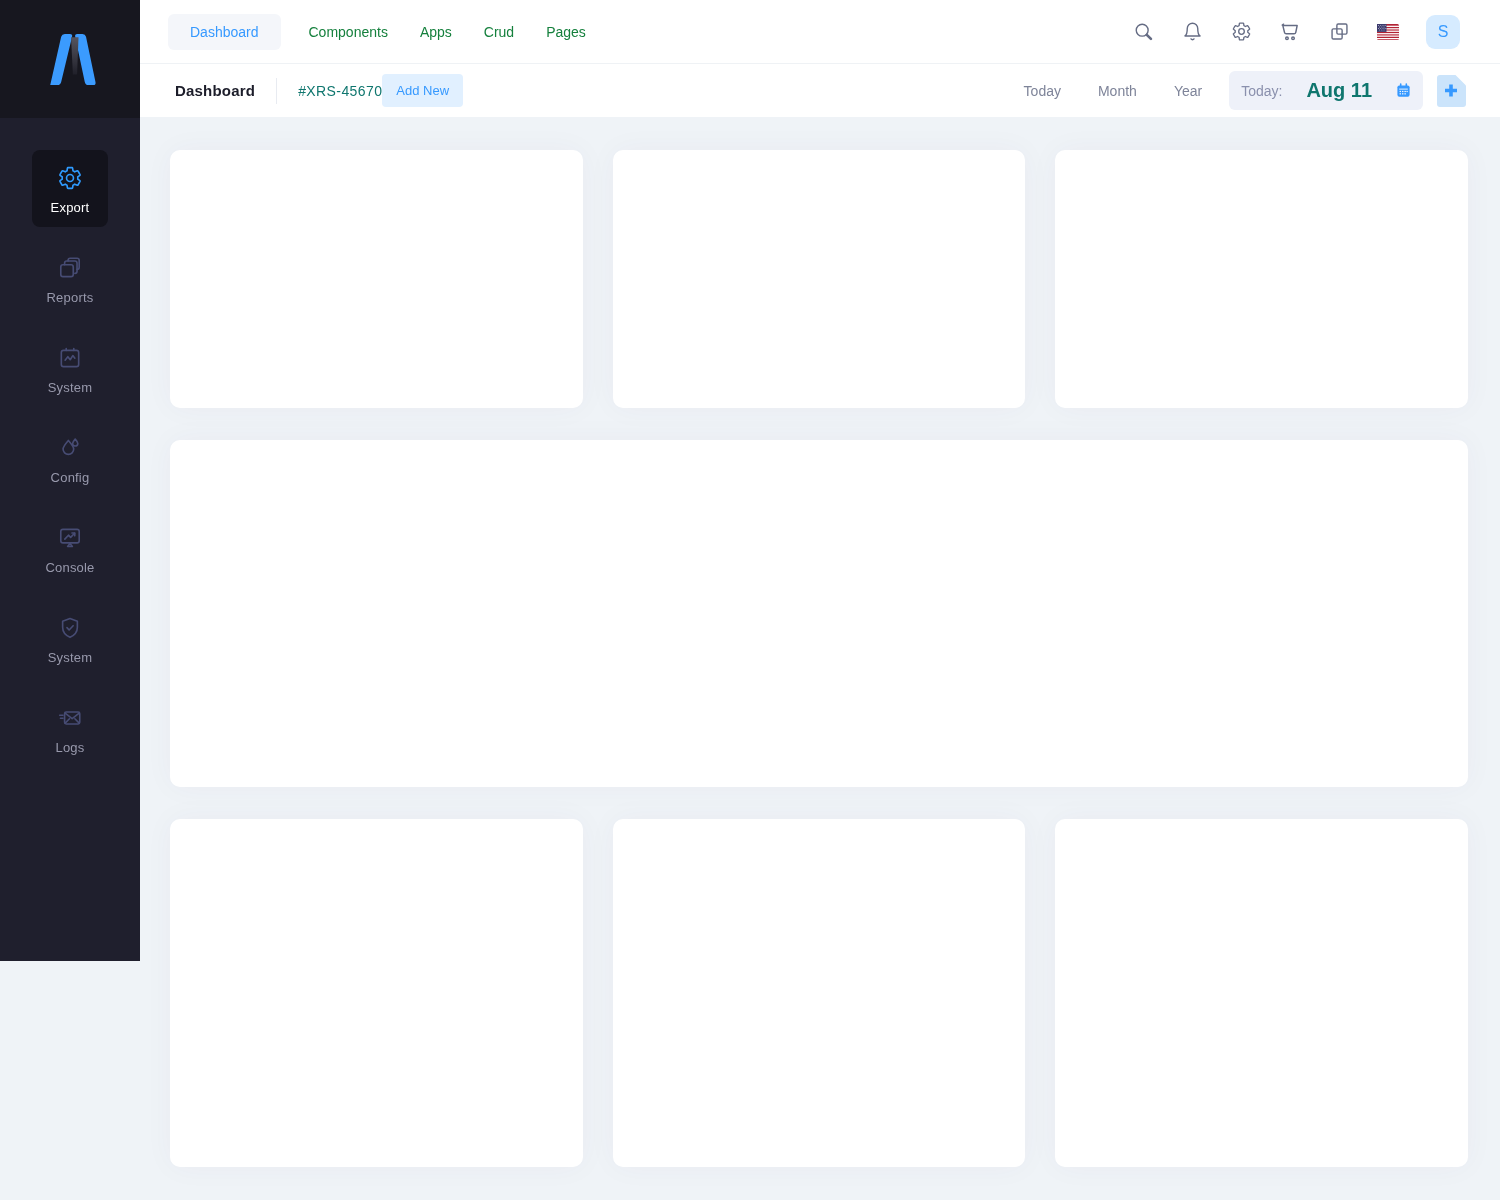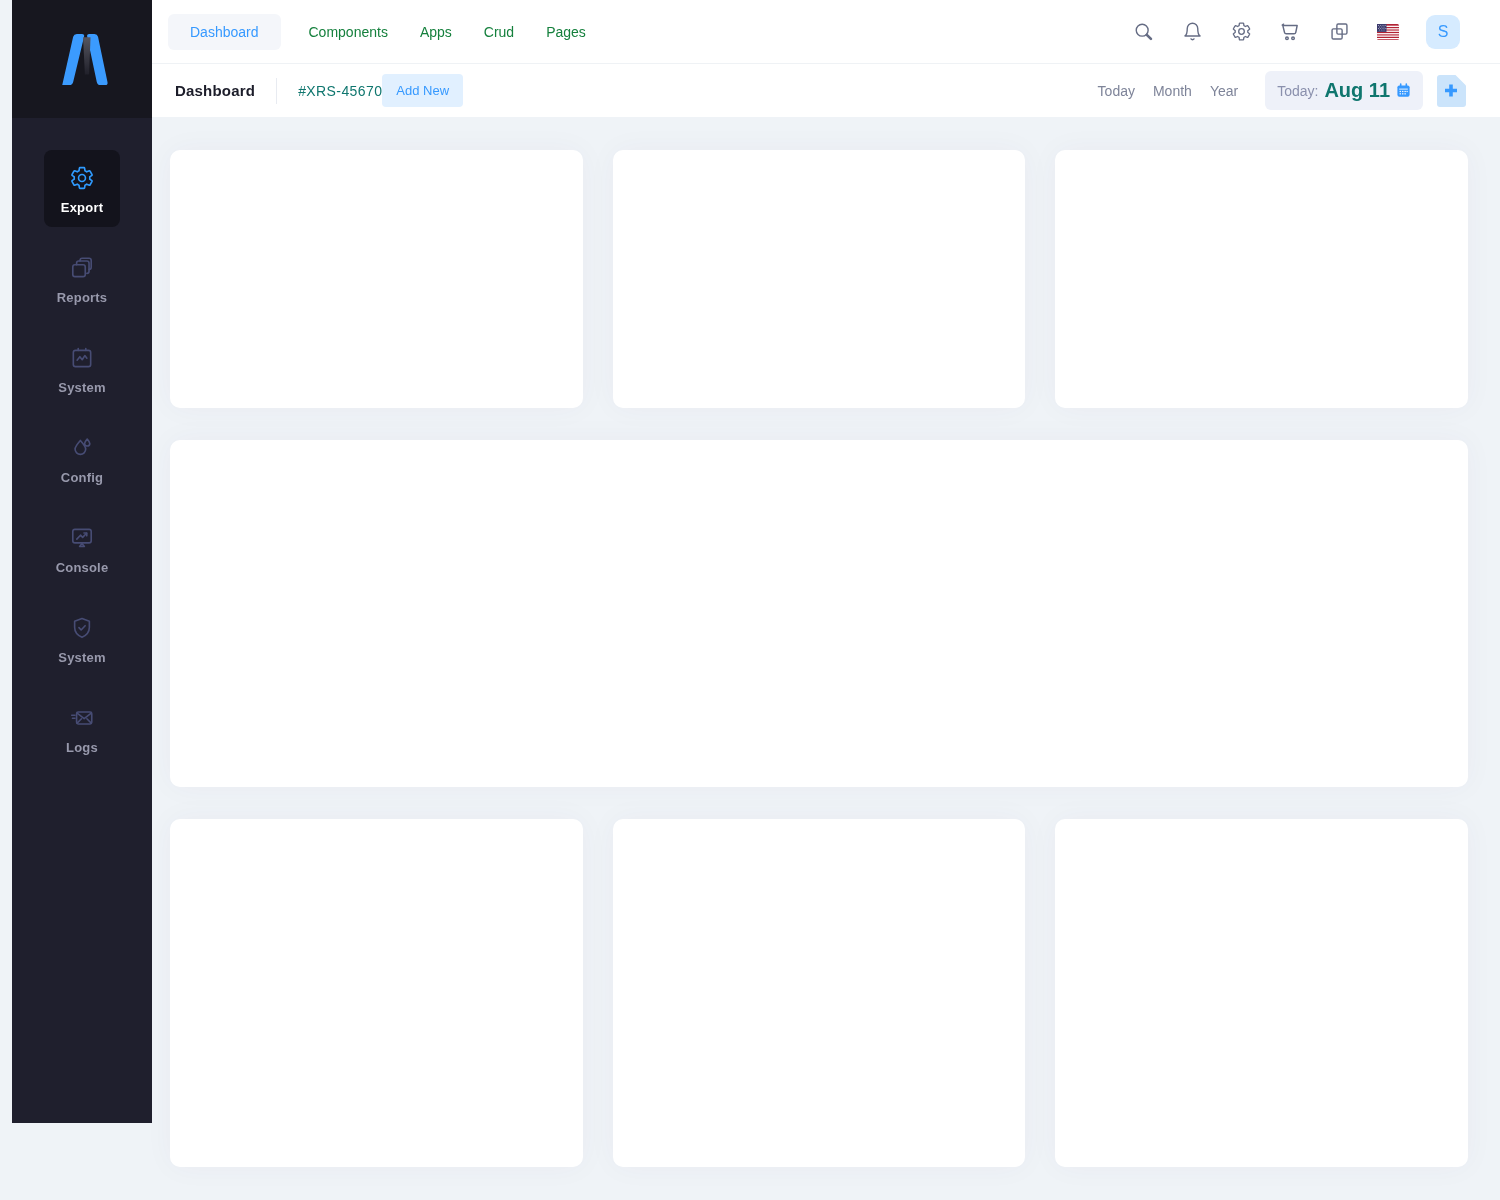--- a/index.html
+++ b/index.html
@@ -1,21 +1,21 @@
 <!DOCTYPE html>
 <html><head>
 <meta charset="utf-8">
 <style>
   * { margin:0; padding:0; box-sizing:border-box; }
   html,body { width:1500px; height:1200px; overflow:hidden;
     font-family:"Liberation Sans", sans-serif; background:#eff3f7; }
 
   
-  .sidebar { position:fixed; left:12px; top:0; width:140px; height:1123px;
-    background:#1f1f2d; z-index:10;font-weight:bold; }
+  .sidebar { position:fixed; left:0; top:0; width:140px; height:961px;
+    background:#1f1f2d; z-index:10; }
   .logo-block { height:118px; background:#17171f; display:flex;
     align-items:center; justify-content:center; }
   .side-menu { padding-top:32px; }
   .side-item { width:76px; margin:0 auto 13px auto; padding:14px 4px 12px 4px;
     border-radius:8px; display:flex; flex-direction:column; align-items:center;
     cursor:pointer; }
   .side-item.active { background:#13131c; }
   .side-icon { width:27px; height:27px; color:#474c74; display:flex;
     align-items:center; justify-content:center; }
   .side-item.active .side-icon { color:#2f9bff; }
@@ -45,25 +45,25 @@
   
   .toolbar { margin-left:140px; height:53px; background:#ffffff;
     display:flex; align-items:center; padding:0 34px 0 35px; }
   .page-title { font-size:15px; font-weight:700; color:#1c1d2a; letter-spacing:.2px; }
   .v-divider { width:1px; height:26px; background:#e8ebf1; margin:0 21px; }
   .ref-text { font-size:14px; color:#0f766e; letter-spacing:.4px;text-align:center; }
   .add-new-btn { background:#e1f0ff; color:#3699ff;
     font-size:13px; font-weight:500; border:none; border-radius:4px;
     padding:9px 14px; cursor:pointer; font-family:inherit; }
   .toolbar-spacer { flex:1; }
-  .period-group { display:flex; align-items:center; gap:18px; }
+  .period-group { display:flex; align-items:center; gap:37px; }
   .period-link { font-size:14px; color:#7e8499; cursor:pointer; background:none;
     border:none; font-family:inherit; padding:0; }
   .date-pill { margin-left:27px; background:#eef1f9; border-radius:6px;
-    padding:8px 12px; display:flex; align-items:center; gap:6px; cursor:pointer;
+    padding:8px 12px; display:flex; align-items:center; gap:24px; cursor:pointer;
     border:none; font-family:inherit; }
   .date-prefix { font-size:14px; color:#8a90ad; }
   .date-value { font-size:20px; font-weight:700; color:#0f766e; }
   .newdoc-btn { margin-left:13px; background:none; border:none; padding:0;
     cursor:pointer; display:flex; }
 
   
   .content { margin-left:140px; padding:33px 32px 33px 30px; }
   .cards-row { display:grid; grid-template-columns:repeat(3,1fr); gap:30px; }
   .card { background:#ffffff; border-radius:10px;

